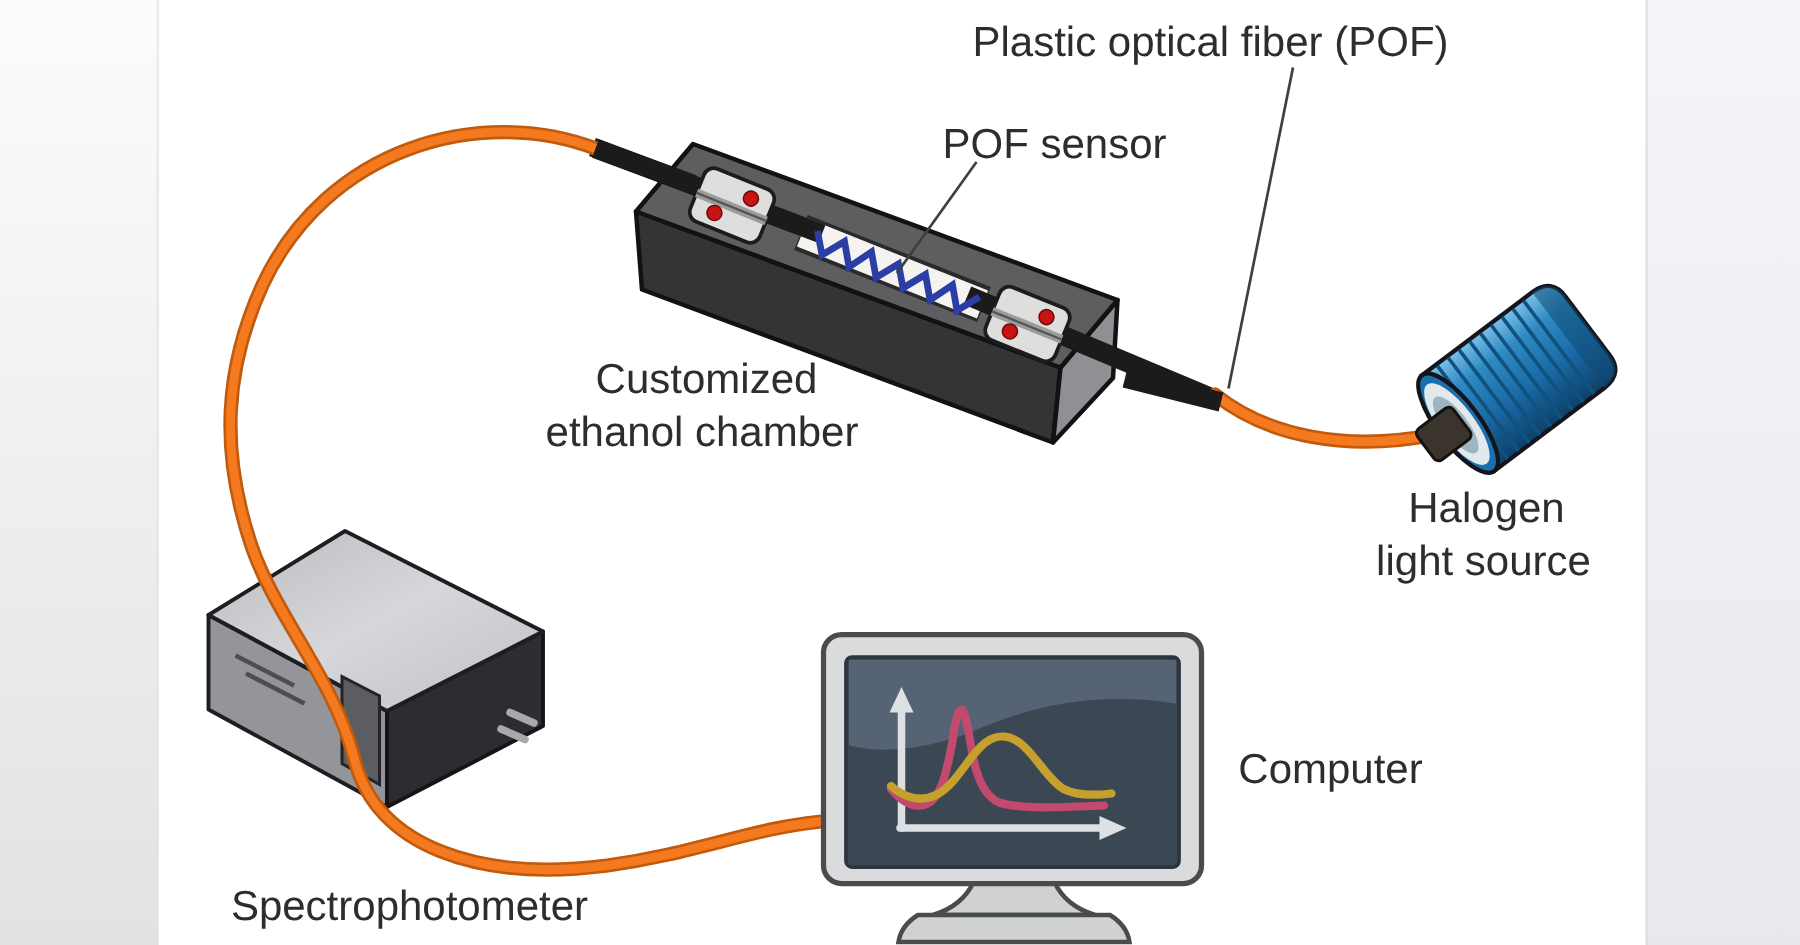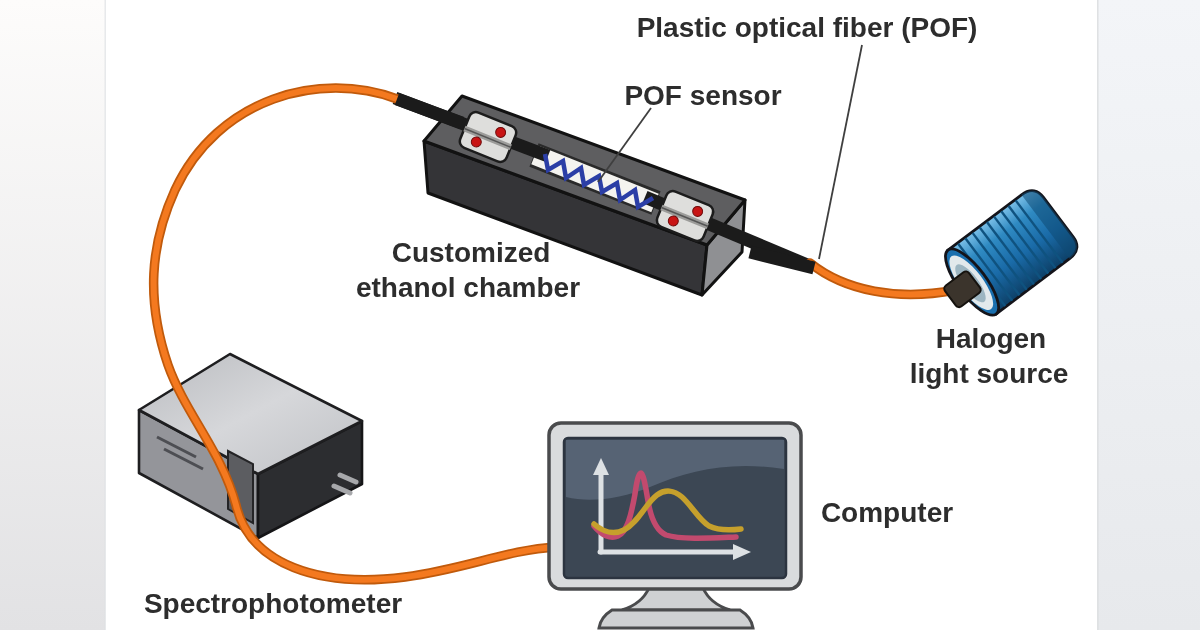--- a/index.html
+++ b/index.html
@@ -1,16 +1,16 @@
 <!DOCTYPE html>
 <html><head>
 <meta charset="utf-8">
 <style>
   html,body{margin:0;padding:0;}
-  #card{width:1200px;height:630px;position:relative;overflow:hidden;background:#ffffff;font-weight:bold;}
+  #card{width:1200px;height:630px;position:relative;overflow:hidden;background:#ffffff;}
   svg{display:block;}
   .lbl{font-family:"Liberation Sans",sans-serif;font-size:28px;fill:#2d2d2d;}
 </style>
 </head>
 <body>
 
 <div id="card">
 <svg width="1200" height="630" viewBox="0 0 1200 630" xmlns="http://www.w3.org/2000/svg">
   <defs>
     <linearGradient id="bgLeft" x1="0" y1="0" x2="0" y2="1">

